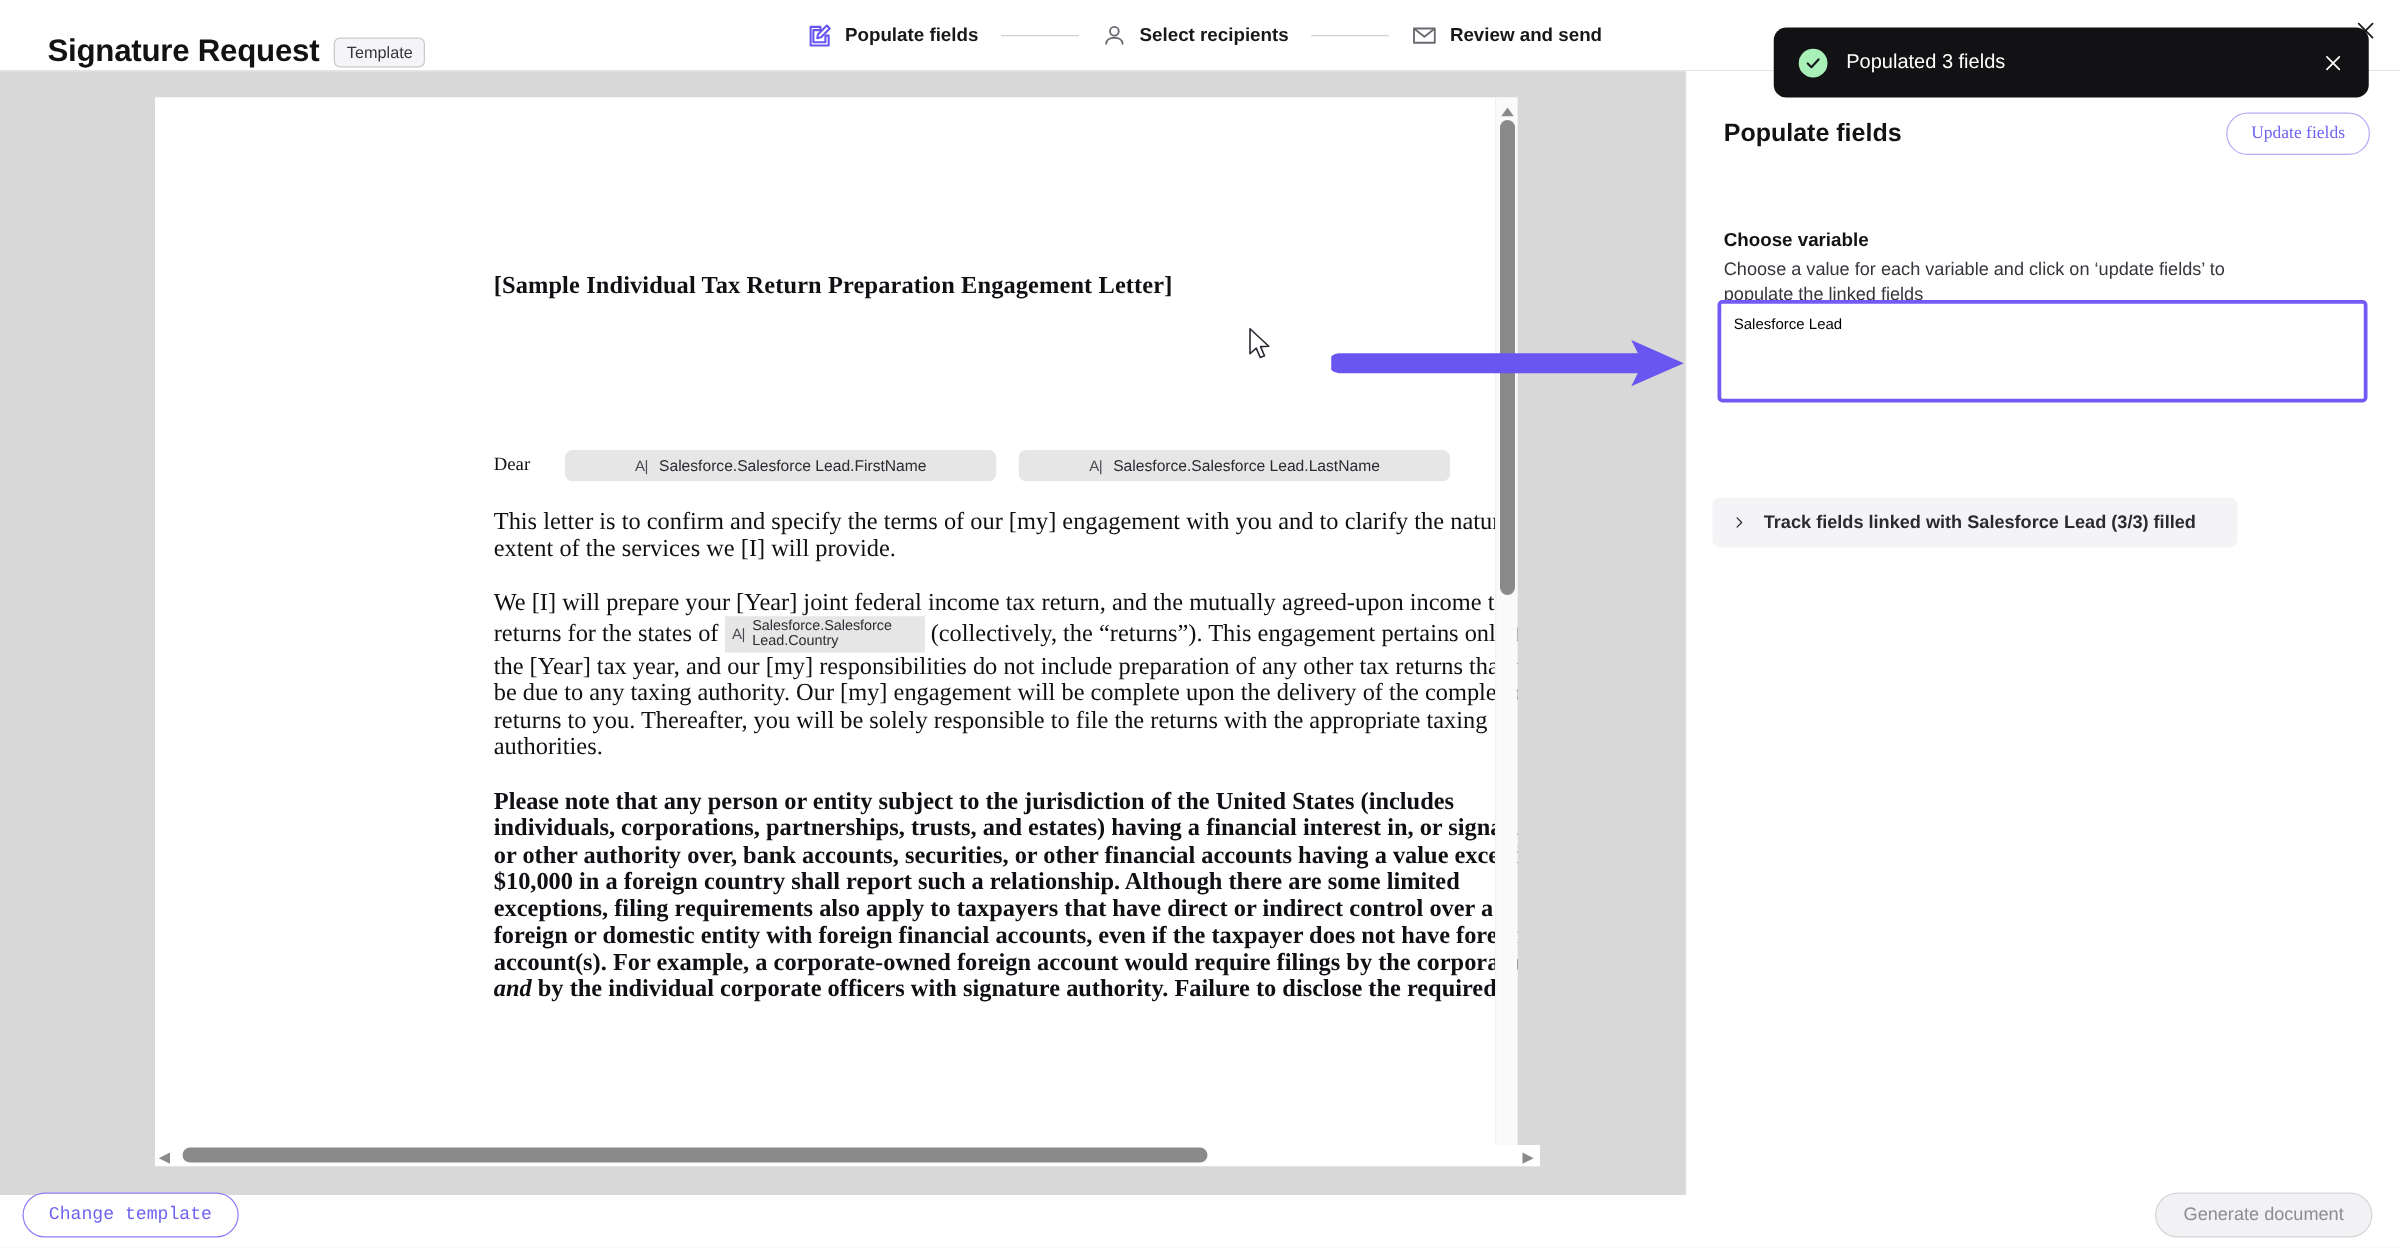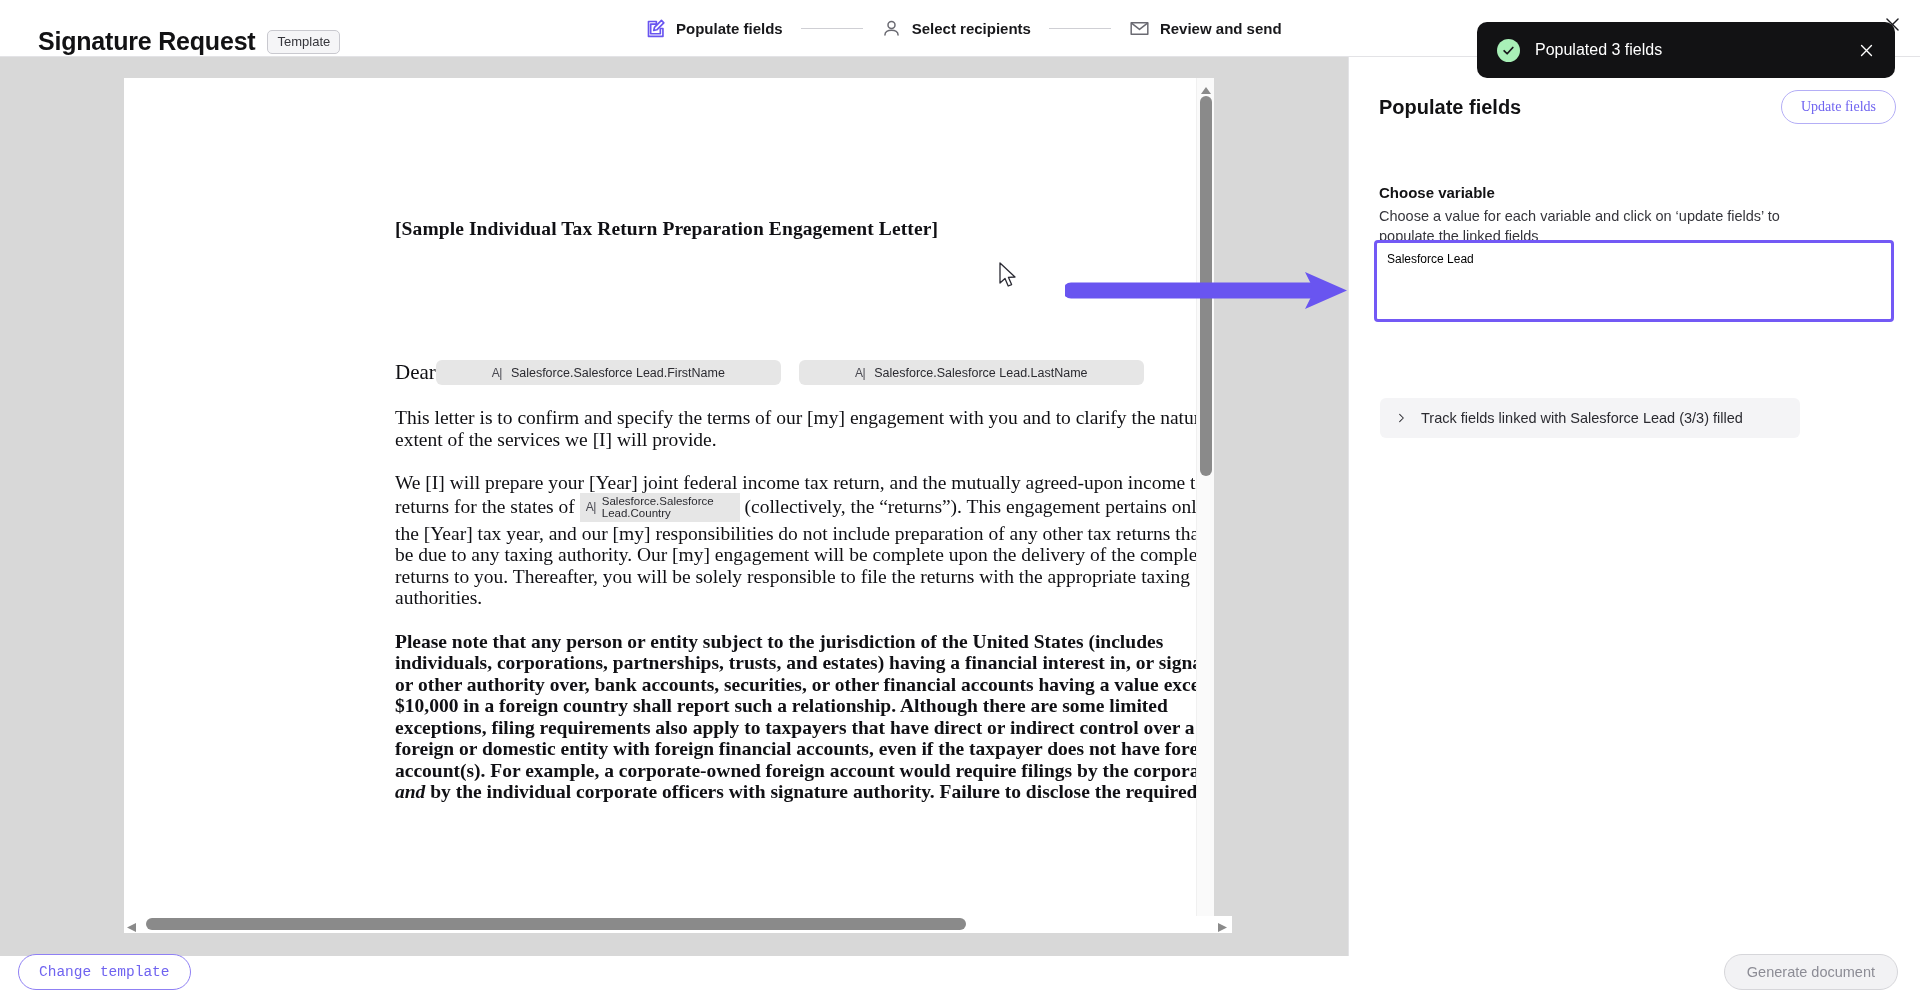--- a/index.html
+++ b/index.html
@@ -46,21 +46,21 @@
   .doc-page {
     position: absolute; top: 0; left: 0; width: 1072px; height: 853px;
     background: #ffffff; padding: 0;
   }
   .doc-body {
     position: absolute; left: 271px; top: 0; width: 860px;
     font-family: "Liberation Serif", serif; color: #101014;
   }
   .doc-title { font-size: 19.5px; font-weight: bold; margin-top: 140px; letter-spacing: 0.1px; }
   .dear-row { display: flex; align-items: center; gap: 0; margin-top: 120px; }
-  .dear-word { font-size: 21px; font-weight: normal; font-family: "Liberation Serif", serif; }
+  .dear-word { font-size: 15px; font-weight: normal; margin-right: 28px; font-family: "Liberation Serif", serif; }
   .field-chip {
     background: #e6e6e6; border-radius: 6px; height: 25px;
     display: inline-flex; align-items: center; gap: 9px;
     padding: 0 10px; font-family: "Liberation Sans", sans-serif;
     font-size: 12.5px; color: #2b2b31; white-space: nowrap;
   }
   .chip-w1 { width: 345px; justify-content: center; }
   .chip-w2 { width: 345px; justify-content: center; margin-left: 18px; }
   .chip-ai { font-size: 12px; color: #4a4a52; letter-spacing: -0.5px; }
 
@@ -138,23 +138,23 @@
     display: flex; align-items: center; cursor: text;
   }
   .caret-bar { width: 1px; height: 17px; background: #111; margin-left: 12px; }
   .var-value { font-size: 14.5px; color: #17171b; margin-left: 1px; }
   .var-redacted {
     width: 148px; height: 17px; background: #e0dcf1; border-radius: 1px; margin-left: 8px;
   }
   .var-chevron { position: absolute; right: 12px; top: 11px; width: 14px; height: 14px; }
 
   .track-row {
-    position: absolute; left: 31px; top: 341px; width: 420px; height: 40px;
+    position: absolute; left: 21px; top: 341px; width: 420px; height: 40px;
     background: #f4f4f6; border-radius: 6px; display: flex; align-items: center;
-    gap: 14px; padding-left: 16px; cursor: pointer;
+    gap: 14px; padding-left: 16px; cursor: pointer; font-weight: bold;
   }
   .track-chevron { width: 11px; height: 14px; }
   .track-text { font-size: 14.5px; color: #2a2a30; }
 
   
   .footer {
     position: absolute; bottom: 0; left: 0; width: 1920px; height: 42px;
     background: #ffffff;
   }
   .change-template-btn {
@@ -165,21 +165,21 @@
   }
   .generate-doc-btn {
     position: absolute; right: 22px; bottom: 8px; height: 36px; padding: 0 22px;
     border: 1px solid #d6d6da; border-radius: 19px; background: #f2f2f4;
     color: #8c8c95; font-size: 14.5px; display: flex; align-items: center;
     cursor: default; font-family: "Liberation Sans", sans-serif;
   }
 
   
   .toast {
-    position: absolute; right: 25px; top: 22px; width: 418px; height: 56px;
+    position: absolute; right: 25px; top: 22px; width: 476px; height: 56px;
     background: #121214; border-radius: 10px;
     display: flex; align-items: center; padding: 0 20px; z-index: 50;
   }
   .toast-check {
     width: 23px; height: 23px; border-radius: 50%; background: #a8f0b7;
     display: flex; align-items: center; justify-content: center; flex: none;
   }
   .toast-msg { color: #ffffff; font-size: 16px; margin-left: 15px; flex: 1; }
   .toast-close { color: #ffffff; cursor: pointer; display: flex; align-items: center; }
 </style>

